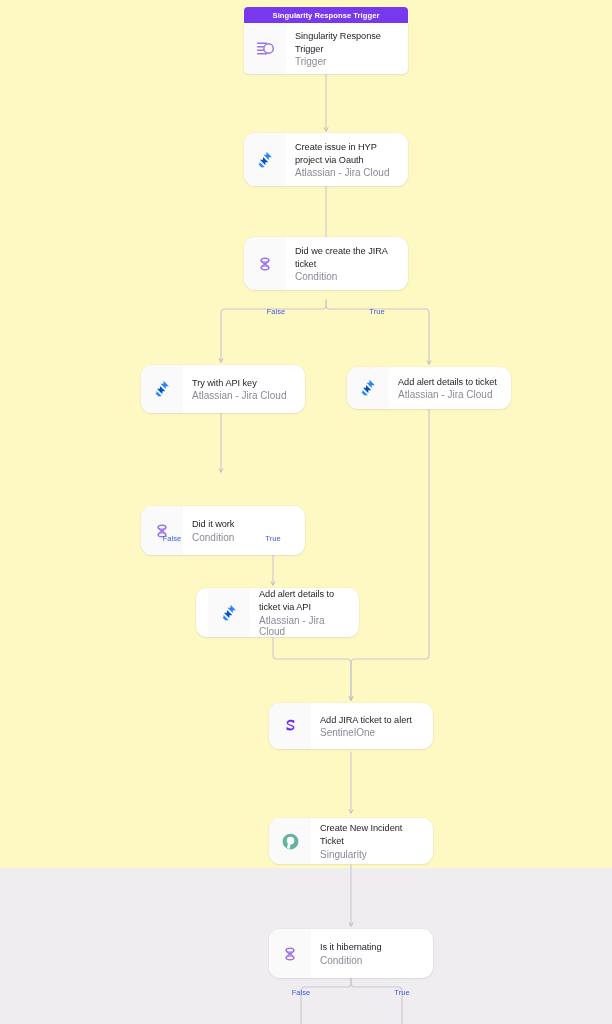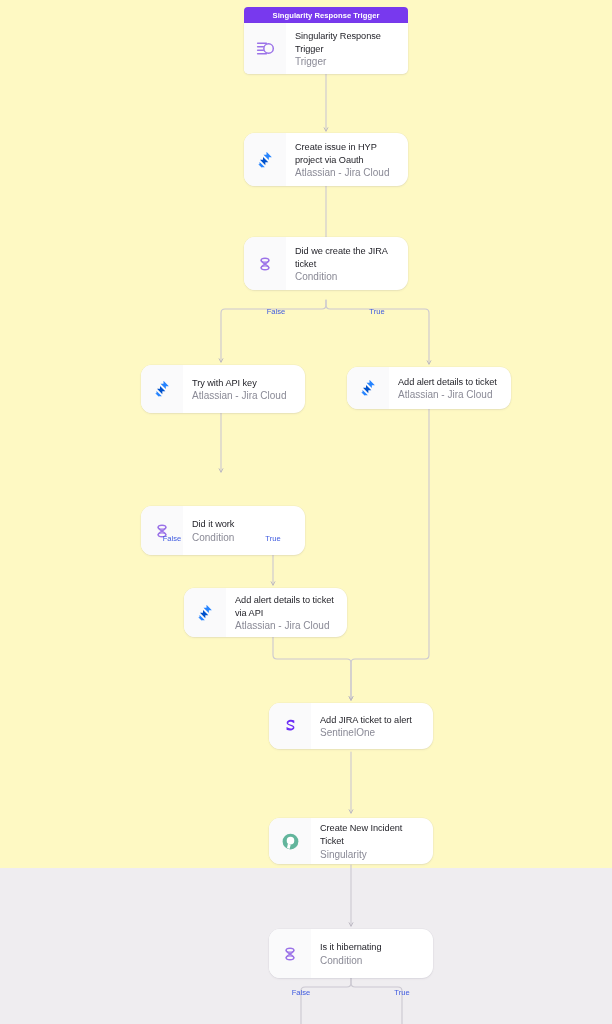--- a/index.html
+++ b/index.html
@@ -233,21 +233,21 @@
     </div>
     <div class="node-body">
       <div class="node-title">Did it work</div>
       <div class="node-sub">Condition</div>
     </div>
   </div>
 
   <div class="branch-label" style="left:172px; top:534px;">False</div>
   <div class="branch-label" style="left:273px; top:534px;">True</div>
 
-  <div class="node" style="left:184px; top:588px; width:163px; height:49px;">
+  <div class="node" style="left:196px; top:588px; width:163px; height:49px;padding-left:12px;">
     <div class="node-icon">
       <svg class="glyph" width="20" height="20" viewBox="0 0 24 24">
         <path d="M13.8 2.2 L20.2 8.6 L16.6 8.6 L16.6 12.1 L10.2 5.7 L13.8 5.7 Z" fill="#2684ff"></path>
         <path d="M9.6 8.3 L16 14.7 L12.4 14.7 L12.4 18.2 L6 11.8 L9.6 11.8 Z" fill="#0052cc"></path>
         <path d="M5.4 14.4 L11.8 20.8 L8.2 20.8 L8.2 21.4 L3.9 17.1 L5.4 17.1 Z" fill="#2684ff"></path>
       </svg>
     </div>
     <div class="node-body">
       <div class="node-title">Add alert details to ticket via API</div>
       <div class="node-sub">Atlassian - Jira Cloud</div>

